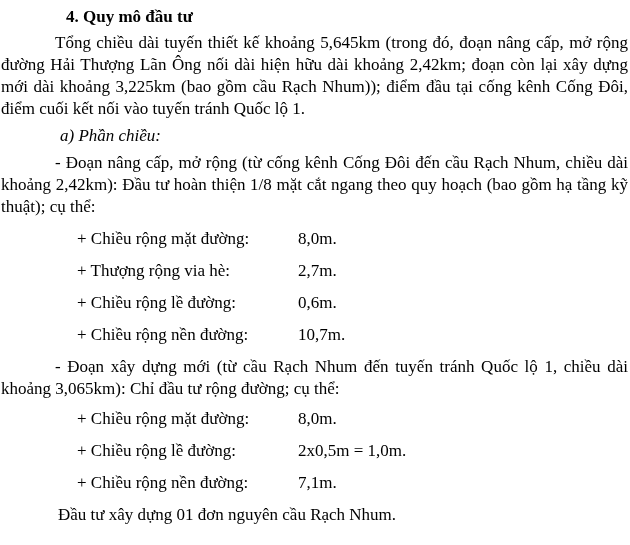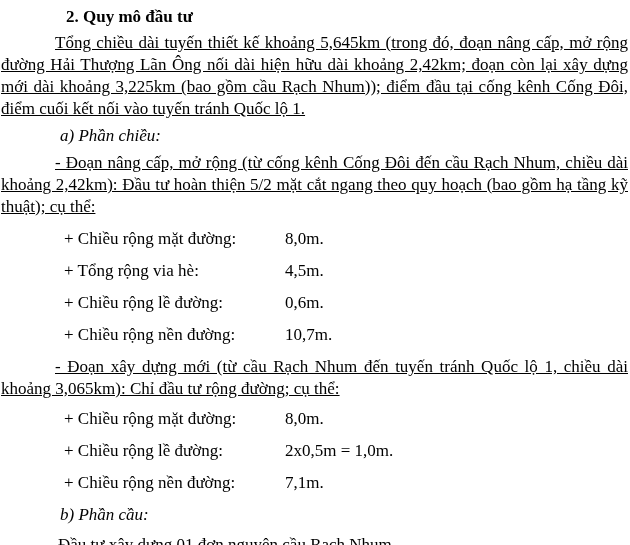--- a/index.html
+++ b/index.html
@@ -18,66 +18,66 @@
     line-height: 22px;
     overflow: hidden;
   }
   .doc-heading {
     margin: 6px 2px 0 66px;
     font-weight: bold;
   }
   .para {
     margin: 0 2px 0 1px;
     text-align: justify;
-    text-decoration: underline;
   }
   .para.indent { text-indent: 54px; }
   .p1 { margin-top: 4px; }
   .section-label {
     margin: 5px 2px 0 60px;
     font-style: italic;
   }
   .pa1 { margin-top: 5px; }
   .pa2 { margin-top: 2px; }
   .spec-list { margin: 0; }
   .spec-list.first { margin-top: 10px; }
   .spec-list.second { margin-top: 8px; }
   .spec-row {
     margin: 0 0 10px 64px;
     white-space: nowrap;
   }
   .spec-label {
     display: inline-block;
     width: 221px;
+    margin-left: 13px;
   }
   .section-b { margin-top: 1px; }
   .final-para {
     margin: 8px 2px 0 1px;
     text-indent: 57px;
   }
 </style>
 </head>
 <body>
 
 <div class="page">
 
-  <div class="doc-heading">2. Quy mô đầu tư</div>
+  <div class="doc-heading">4. Quy mô đầu tư</div>
 
   <p class="para indent p1">Tổng chiều dài tuyến thiết kế khoảng 5,645km (trong đó, đoạn nâng cấp, mở rộng đường Hải Thượng Lãn Ông nối dài hiện hữu dài khoảng 2,42km; đoạn còn lại xây dựng mới dài khoảng 3,225km (bao gồm cầu Rạch Nhum)); điểm đầu tại cống kênh Cống Đôi, điểm cuối kết nối vào tuyến tránh Quốc lộ 1.</p>
 
   <div class="section-label">a) Phần chiều:</div>
 
-  <p class="para indent pa1">- Đoạn nâng cấp, mở rộng (từ cống kênh Cống Đôi đến cầu Rạch Nhum, chiều dài khoảng 2,42km): Đầu tư hoàn thiện 5/2 mặt cắt ngang theo quy hoạch (bao gồm hạ tầng kỹ thuật); cụ thể:</p>
+  <p class="para indent pa1">- Đoạn nâng cấp, mở rộng (từ cống kênh Cống Đôi đến cầu Rạch Nhum, chiều dài khoảng 2,42km): Đầu tư hoàn thiện 1/8 mặt cắt ngang theo quy hoạch (bao gồm hạ tầng kỹ thuật); cụ thể:</p>
 
   <div class="spec-list first">
     <div class="spec-row">
       <span class="spec-label">+ Chiều rộng mặt đường:</span><span class="spec-value">8,0m.</span>
     </div>
     <div class="spec-row">
-      <span class="spec-label">+ Tổng rộng via hè:</span><span class="spec-value">4,5m.</span>
+      <span class="spec-label">+ Thượng rộng via hè:</span><span class="spec-value">2,7m.</span>
     </div>
     <div class="spec-row">
       <span class="spec-label">+ Chiều rộng lề đường:</span><span class="spec-value">0,6m.</span>
     </div>
     <div class="spec-row">
       <span class="spec-label">+ Chiều rộng nền đường:</span><span class="spec-value">10,7m.</span>
     </div>
   </div>
 
   <p class="para indent pa2">- Đoạn xây dựng mới (từ cầu Rạch Nhum đến tuyến tránh Quốc lộ 1, chiều dài khoảng 3,065km): Chỉ đầu tư rộng đường; cụ thể:</p>
@@ -87,17 +87,16 @@
       <span class="spec-label">+ Chiều rộng mặt đường:</span><span class="spec-value">8,0m.</span>
     </div>
     <div class="spec-row">
       <span class="spec-label">+ Chiều rộng lề đường:</span><span class="spec-value">2x0,5m = 1,0m.</span>
     </div>
     <div class="spec-row">
       <span class="spec-label">+ Chiều rộng nền đường:</span><span class="spec-value">7,1m.</span>
     </div>
   </div>
 
-  <div class="section-label section-b">b) Phần cầu:</div>
 
   <p class="para final-para">Đầu tư xây dựng 01 đơn nguyên cầu Rạch Nhum.</p>
 
 </div>
 
 </body></html>

